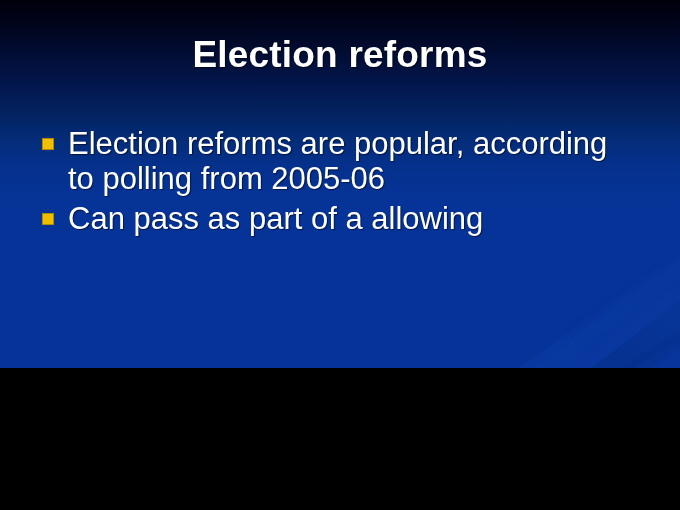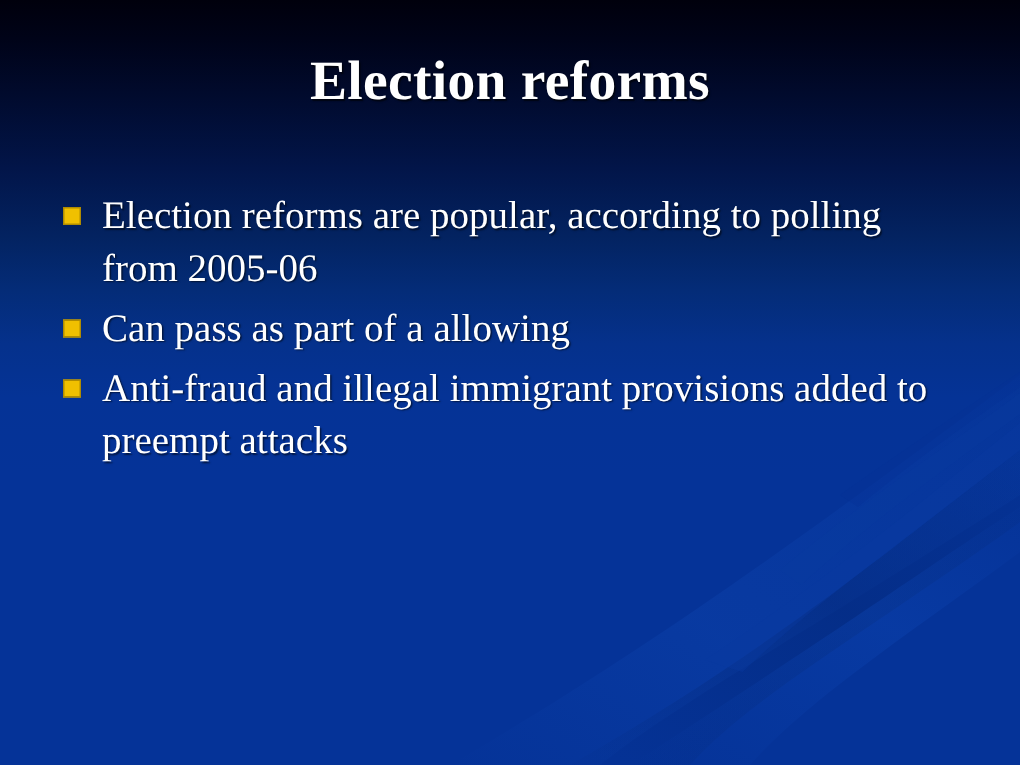--- a/index.html
+++ b/index.html
@@ -4,23 +4,23 @@
 <style>
   html, body {
     margin: 0;
     padding: 0;
     background: #000000;
   }
 
   #slide {
     position: relative;
     width: 680px;
-    height: 510px;
+    height: 368px;
     overflow: hidden;
-    font-family: Liberation Serif, serif;
+    font-family: Liberation Sans, sans-serif;
     
     background: linear-gradient(
       to bottom,
       #00000c 0%,
       #000318 5%,
       #010a2c 12%,
       #021549 22%,
       #032361 31%,
       #042c78 38%,
       #05318c 45%,
@@ -56,21 +56,21 @@
     top: 126px;
     left: 40px;
     width: 600px;
   }
 
   .bullet-item {
     position: relative;
     padding-left: 28px;
     margin-bottom: 5px;
     color: #ffffff;
-    font-size: 26px;
+    font-size: 31px;
     line-height: 35px;
     text-shadow: 1px 1px 1px rgba(0,0,0,0.55);
   }
 
   .bullet-marker {
     position: absolute;
     left: 2px;
     top: 12px;
     width: 10px;
     height: 10px;
@@ -123,19 +123,15 @@
       <span class="bullet-marker"></span>
       <span class="bullet-text">Election reforms are popular, according to polling from 2005-06</span>
     </div>
 
     <div class="bullet-item">
       <span class="bullet-marker"></span>
       <span class="bullet-text">Can pass as part of a allowing</span>
     </div>
 
 
-    <div class="bullet-item">
-      <span class="bullet-marker"></span>
-      <span class="bullet-text">Anti-fraud and illegal immigrant provisions added to preempt attacks</span>
-    </div>
 
   </div>
 </div>
 
 </body></html>

